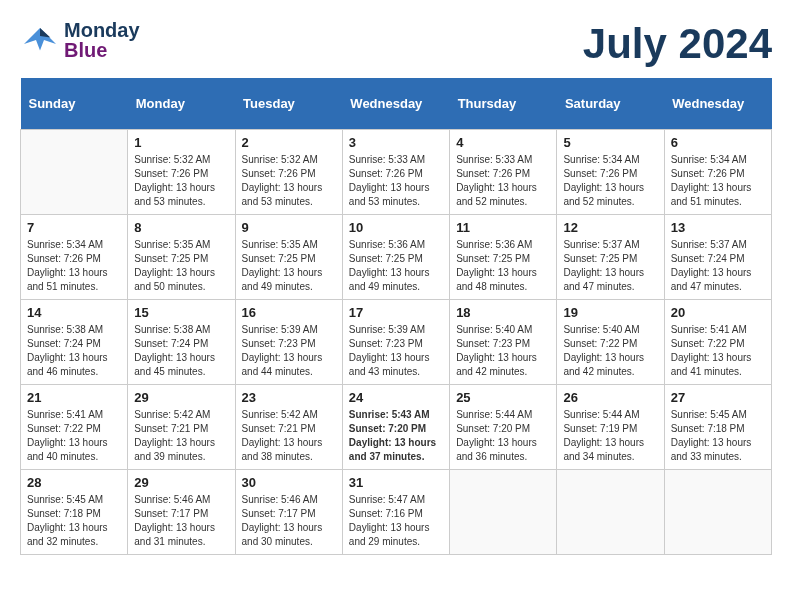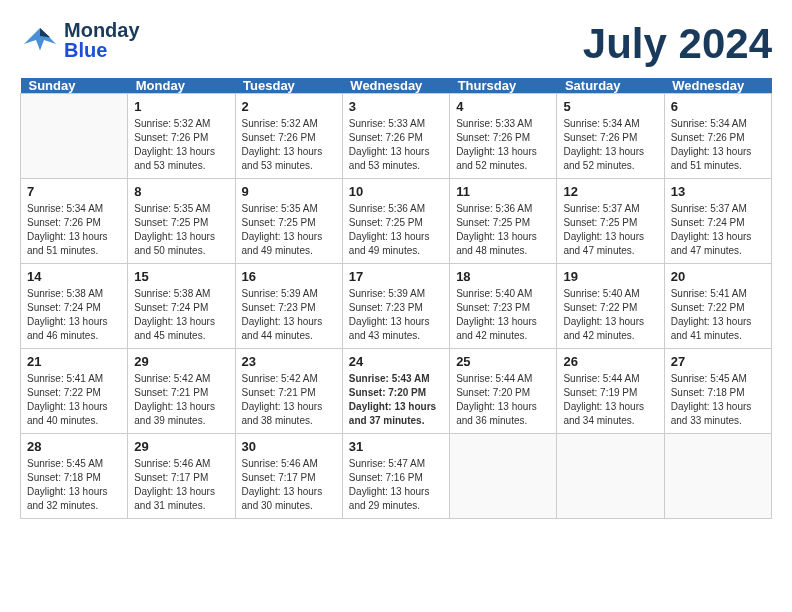--- a/index.html
+++ b/index.html
@@ -31,21 +31,21 @@
     }
     table {
       width: 100%;
       border-collapse: collapse;
       font-size: 11px;
     }
     thead tr th {
       background-color: #2e6db4;
       color: white;
       text-align: left;
-      padding: 0 8px;
+      padding: 18px 8px;
       font-size: 13px;
       font-weight: bold;
     }
     tbody tr td {
       border: 1px solid #ccc;
       vertical-align: top;
       padding: 5px 6px;
       height: 80px;
       width: 107px;
     }
@@ -78,21 +78,21 @@
       line-height: 1;
     }
     .logo-general {
       font-size: 20px;
       font-weight: bold;
       color: #1a3a5c;
     }
     .logo-blue {
       font-size: 20px;
       font-weight: bold;
-      color: #1d4ed8;
+      color: #701a75;
     }
   </style>
 </head>
 <body>
 
 <div class="header">
   <div class="logo-wrapper">
     <svg class="logo-bird" viewBox="0 0 50 50" xmlns="http://www.w3.org/2000/svg">
       <polygon points="25,10 45,30 30,25 25,38 20,25 5,30" fill="#4a90d9"></polygon>
       <polygon points="25,10 38,22 25,20" fill="#1a3a5c"></polygon>

